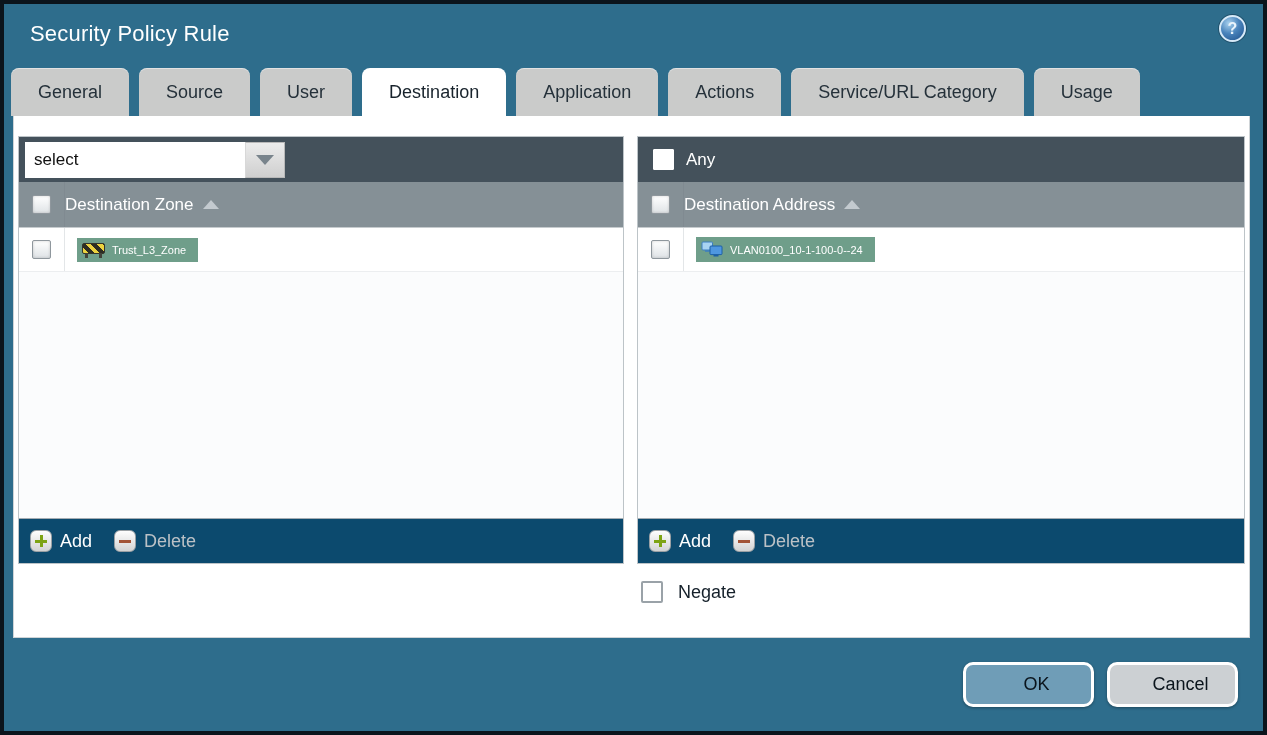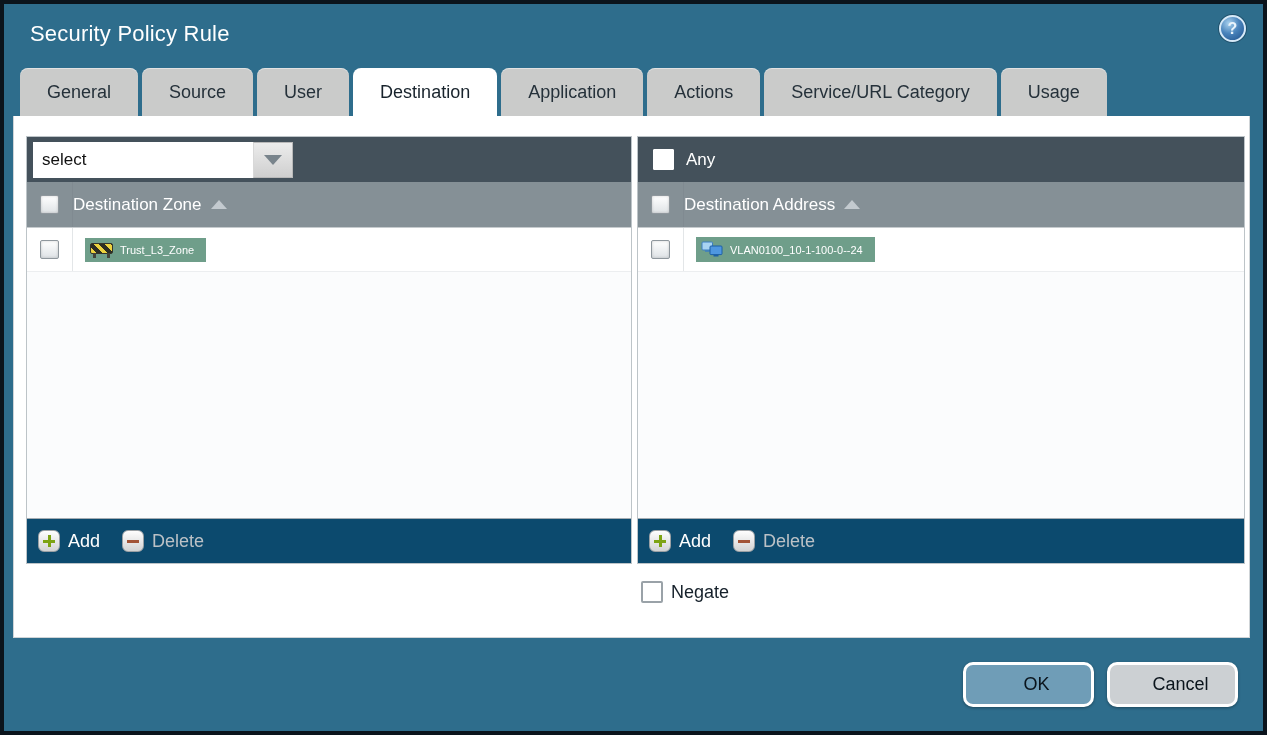--- a/index.html
+++ b/index.html
@@ -26,22 +26,22 @@
     width: 27px; height: 27px; border-radius: 50%;
     background: radial-gradient(circle at 35% 28%, #a9d2ef 0%, #4a84bc 45%, #1d4f8a 100%);
     border: 2px solid #d7e9f7;
     box-shadow: 0 0 0 1px rgba(10,30,50,.35);
     color: #eaf4fc; font-size: 16px; font-weight: bold;
     display: flex; align-items: center; justify-content: center;
     cursor: pointer;
   }
   
   .tabstrip {
-    height: 48px; padding-left: 16px;
-    display: flex; align-items: stretch; gap: 4px;
+    height: 48px; padding-left: 7px;
+    display: flex; align-items: stretch; gap: 10px;
   }
   .tab {
     background: #cacbca;
     border-radius: 8px 8px 0 0;
     padding: 0 27px;
     display: flex; align-items: center;
     font-size: 18px; color: #25313a;
     cursor: pointer; white-space: nowrap;
     box-shadow: inset 0 1px 0 rgba(255,255,255,.45);
   }
@@ -54,21 +54,21 @@
     background: #ffffff;
     border: 1px solid #cfd4d7;
     border-top: none;
   }
   .panel {
     position: absolute; top: 20px; height: 428px;
     display: flex; flex-direction: column;
     border: 1px solid #bdc4c8;
     background: #fbfcfd;
   }
-  .panel-left  { left: 12px;  width: 606px; }
+  .panel-left  { left: 4px;  width: 606px; }
   .panel-right { left: 623px; width: 608px; }
   .panel-toolbar {
     height: 45px; background: #44515b; flex: 0 0 auto;
     display: flex; align-items: center; padding: 0 6px;
   }
   .combo { display: flex; align-items: stretch; height: 36px; }
   .combo input {
     width: 220px; border: none; outline: none;
     font-family: "Liberation Sans", sans-serif;
     font-size: 17px; color: #111; padding: 0 9px; background: #ffffff;
@@ -152,21 +152,21 @@
     position: relative; flex: 0 0 auto;
   }
   .icon-chip::before, .icon-chip::after { content: ""; position: absolute; background: #7da313; }
   .plus-icon::before  { left: 4px;  top: 8.5px; width: 12px; height: 3px; }
   .plus-icon::after   { left: 8.5px; top: 4px;  width: 3px;  height: 12px; }
   .minus-icon::before { left: 4px;  top: 8.5px; width: 12px; height: 3px; background: #a25336; }
   .minus-icon::after  { display: none; }
   
   .negate-row {
     position: absolute; left: 627px; top: 465px;
-    display: flex; align-items: center; gap: 8px;
+    display: flex; align-items: center; gap: 15px;
   }
   .cb-negate {
     width: 22px; height: 22px; background: #ffffff;
     border: 2px solid #9aa2a8; border-radius: 2px; cursor: pointer;
   }
   .negate-label { font-size: 18px; color: #15202a; }
   
   .footer {
     height: 93px; display: flex; align-items: center;
     justify-content: flex-end; gap: 13px; padding-right: 25px;

